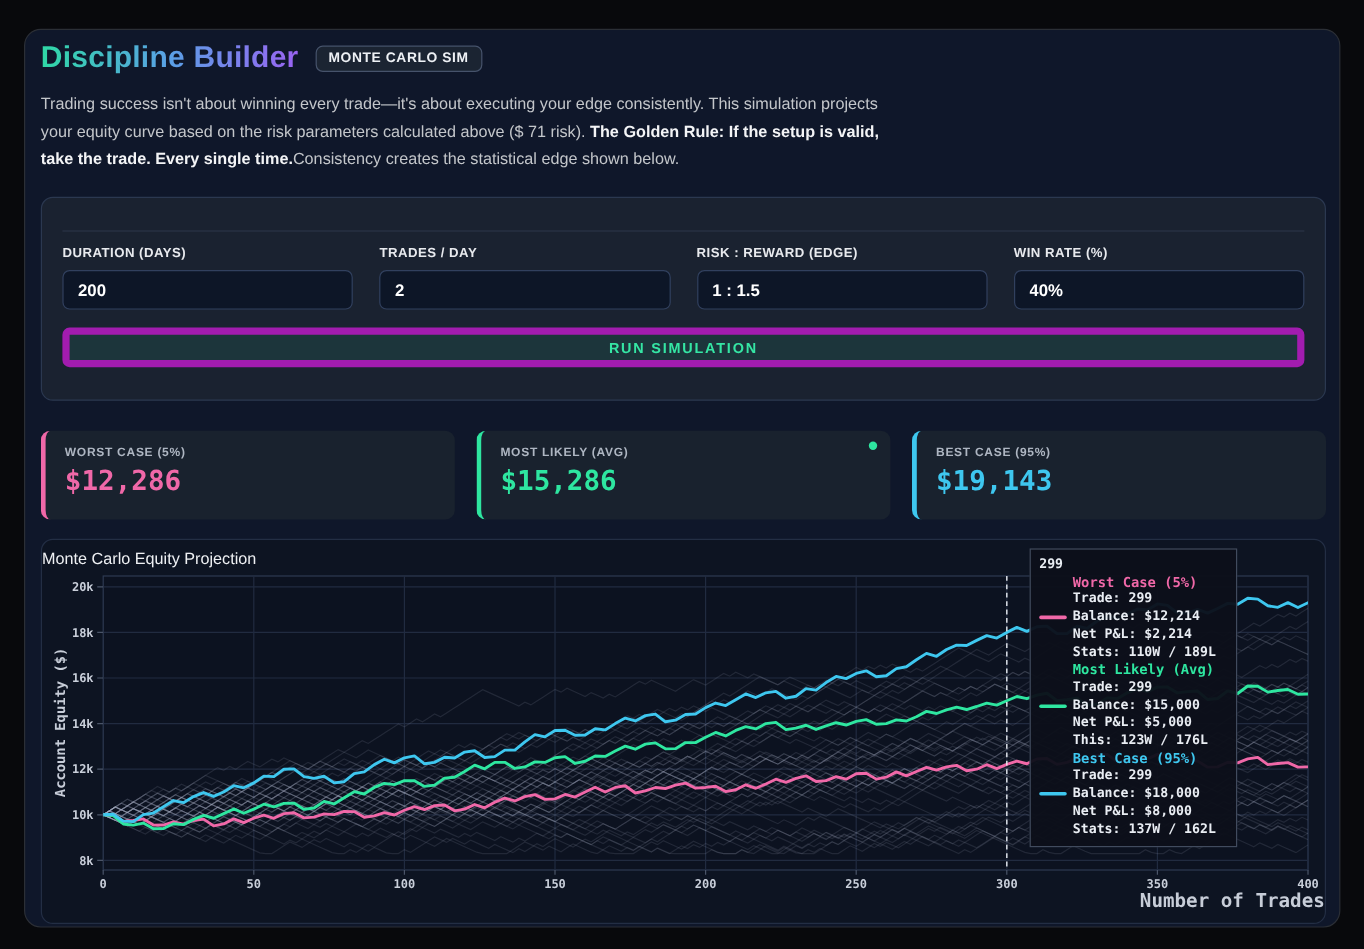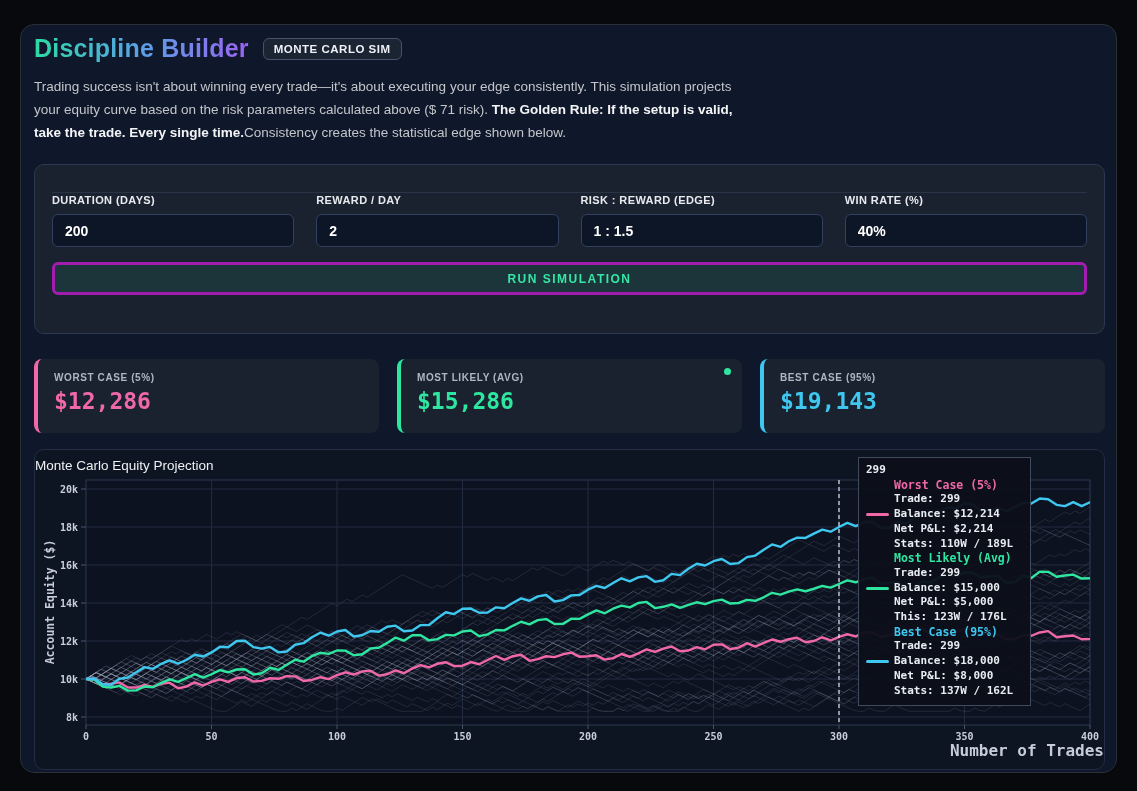--- a/index.html
+++ b/index.html
@@ -20,28 +20,28 @@
   .description { margin-top:12px; width:712px; font-size:13.5px; line-height:23px;
                  color:#c3c6ca; }
   .description b { color:#f3f4f6; }
 
   
   .inputs-panel { position:absolute; left:13px; top:139px; width:1071px; height:170px;
                   background:#1a2230; border:1px solid #2b3850; border-radius:10px;
                   padding:15px 17px; }
   .panel-title { font-size:13px; font-weight:bold; color:#f2f4f7; letter-spacing:1px; }
   .panel-divider { margin-top:12px; border-bottom:1px solid #2a3446; }
-  .fields { margin-top:1px; display:grid; grid-template-columns:repeat(4,1fr); gap:22px; }
+  .fields { margin-top:12px; display:grid; grid-template-columns:repeat(4,1fr); gap:22px; }
   .field-label { font-size:11px; font-weight:bold; color:#e8eaee; letter-spacing:0.4px;
                  margin-bottom:8px; }
   .field input { width:100%; height:33px; background:#0d1627; border:1px solid #31405e;
                  border-radius:6px; color:#ffffff; font-weight:bold; font-size:14px;
                  padding:0 12px; font-family:"Liberation Sans", sans-serif; outline:none; }
   .run-btn { margin-top:15px; width:100%; height:33px; background:rgba(46,230,160,0.10);
-             border:3px solid #a21caf; border-radius:6px; color:#35e6a4;
+             border:6px solid #a21caf; border-radius:6px; color:#35e6a4;
              font-weight:bold; font-size:12px; letter-spacing:1.5px; cursor:pointer;
              font-family:"Liberation Sans", sans-serif; }
 
   
   .stat-row { position:absolute; left:13px; top:334px; width:1071px; height:74px;
               display:flex; gap:18px; }
   .stat-card { flex:1; background:#19222e; border-radius:8px; border-left:4px solid #888;
                padding:13px 16px; position:relative; }
   .stat-label { font-size:10px; font-weight:bold; color:#aeb6c2; letter-spacing:0.6px; }
   .stat-value { margin-top:5px; font-family:"DejaVu Sans Mono", monospace;
@@ -91,21 +91,21 @@
   </div>
 
   <div class="inputs-panel">
     <div class="panel-divider"></div>
     <div class="fields">
       <div class="field">
         <div class="field-label">DURATION (DAYS)</div>
         <input value="200" style="">
       </div>
       <div class="field">
-        <div class="field-label">REWARD / DAY</div>
+        <div class="field-label">TRADES / DAY</div>
         <input value="2" style="">
       </div>
       <div class="field">
         <div class="field-label">RISK : REWARD (EDGE)</div>
         <input value="1 : 1.5" style="">
       </div>
       <div class="field">
         <div class="field-label">WIN RATE (%)</div>
         <input value="40%" style="">
       </div>

